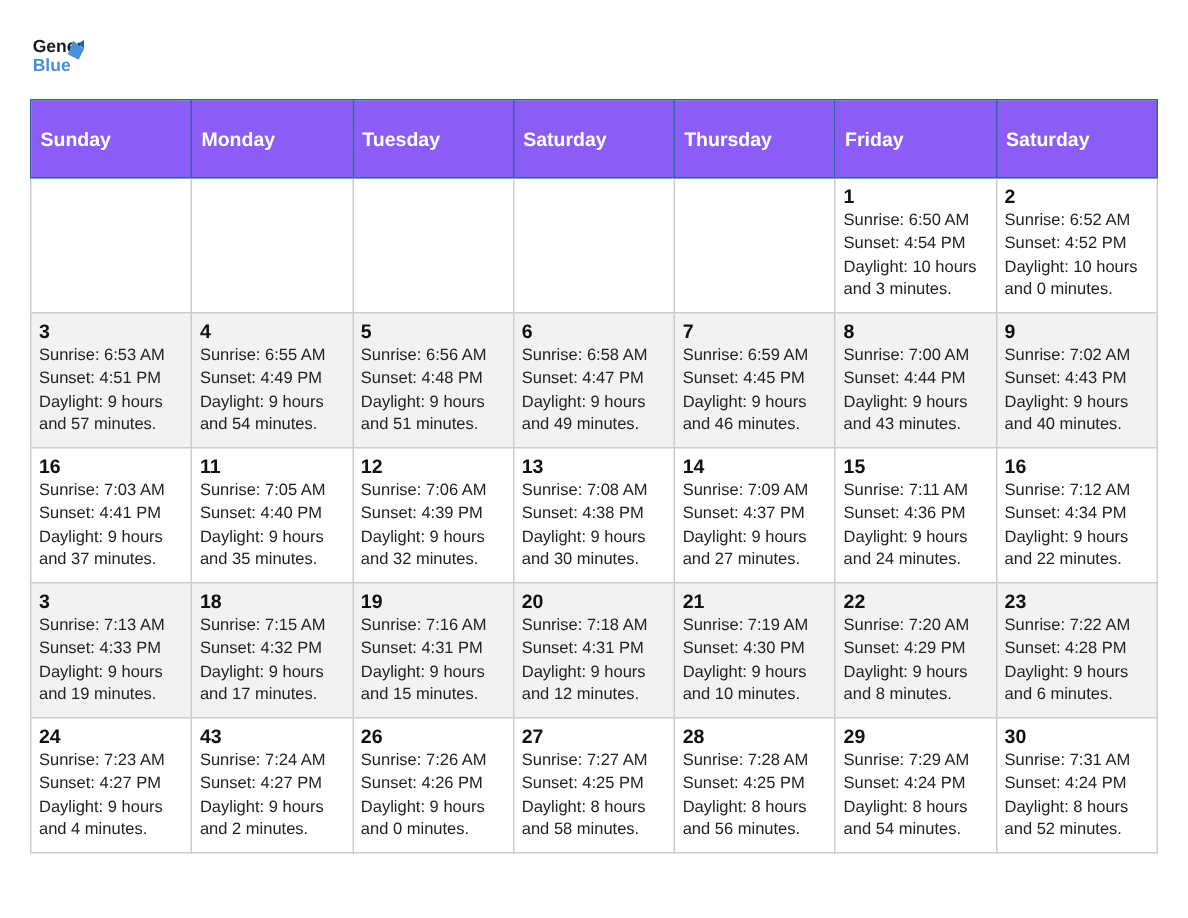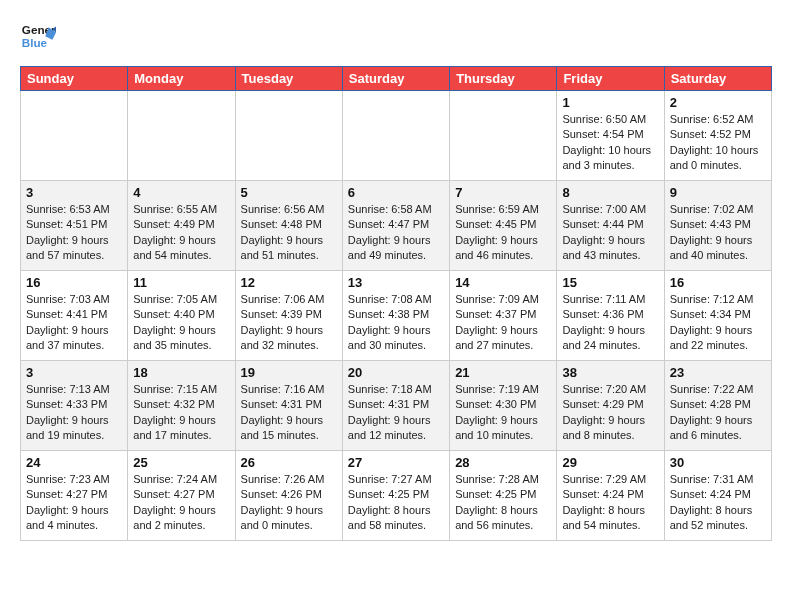--- a/index.html
+++ b/index.html
@@ -36,24 +36,24 @@
     .location-title {
       font-size: 16px;
       color: #333;
     }
     .calendar-table {
       width: 100%;
       border-collapse: collapse;
       font-size: 11px;
     }
     .calendar-table thead th {
-      background-color: #ef4444;
+      background-color: #8b5cf6;
       color: #fff;
       text-align: left;
-      padding: 4px 6px;
+      padding: 18px 6px;
       font-size: 13px;
       font-weight: bold;
       border: 1px solid #3560a8;
     }
     .calendar-table tbody td {
       border: 1px solid #ccc;
       vertical-align: top;
       padding: 4px 5px;
       width: 107px;
       min-height: 80px;
@@ -203,35 +203,35 @@
         </td>
         <td>
           <div class="day-number">20</div>
           <div class="day-info">Sunrise: 7:18 AM<br>Sunset: 4:31 PM<br>Daylight: 9 hours and 12 minutes.</div>
         </td>
         <td>
           <div class="day-number">21</div>
           <div class="day-info">Sunrise: 7:19 AM<br>Sunset: 4:30 PM<br>Daylight: 9 hours and 10 minutes.</div>
         </td>
         <td>
-          <div class="day-number">38</div>
+          <div class="day-number">22</div>
           <div class="day-info">Sunrise: 7:20 AM<br>Sunset: 4:29 PM<br>Daylight: 9 hours and 8 minutes.</div>
         </td>
         <td>
           <div class="day-number">23</div>
           <div class="day-info">Sunrise: 7:22 AM<br>Sunset: 4:28 PM<br>Daylight: 9 hours and 6 minutes.</div>
         </td>
       </tr>
       <tr>
         <td>
           <div class="day-number">24</div>
           <div class="day-info">Sunrise: 7:23 AM<br>Sunset: 4:27 PM<br>Daylight: 9 hours and 4 minutes.</div>
         </td>
         <td>
-          <div class="day-number">25</div>
+          <div class="day-number">43</div>
           <div class="day-info">Sunrise: 7:24 AM<br>Sunset: 4:27 PM<br>Daylight: 9 hours and 2 minutes.</div>
         </td>
         <td>
           <div class="day-number">26</div>
           <div class="day-info">Sunrise: 7:26 AM<br>Sunset: 4:26 PM<br>Daylight: 9 hours and 0 minutes.</div>
         </td>
         <td>
           <div class="day-number">27</div>
           <div class="day-info">Sunrise: 7:27 AM<br>Sunset: 4:25 PM<br>Daylight: 8 hours and 58 minutes.</div>
         </td>

